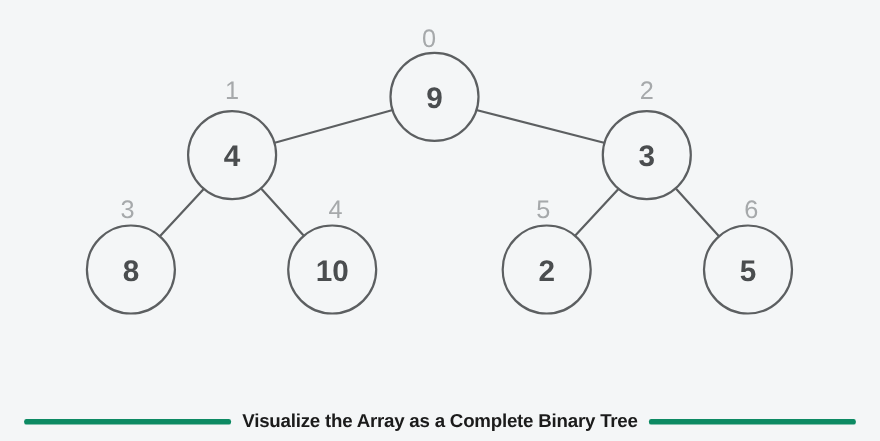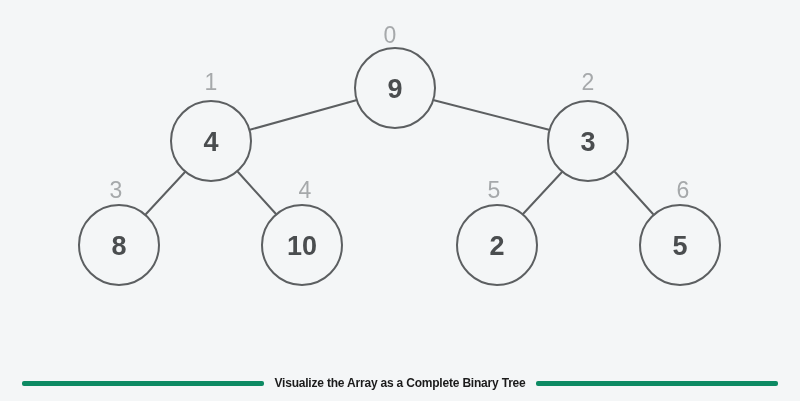--- a/index.html
+++ b/index.html
@@ -73,21 +73,21 @@
     padding: 0 22px;
     box-sizing: border-box;
   }
   .caption-rule {
     flex: 1 1 auto;
     height: 5px;
     background: #0d8a63;
     border-radius: 2px;
   }
   #caption-text {
-    font-size: 12px;
+    font-size: 17px;
     font-weight: bold;
     color: #1b1b1b;
     white-space: nowrap;
     letter-spacing: -0.2px;
   }
 </style>
 </head>
 <body>
 
 <div id="page">

